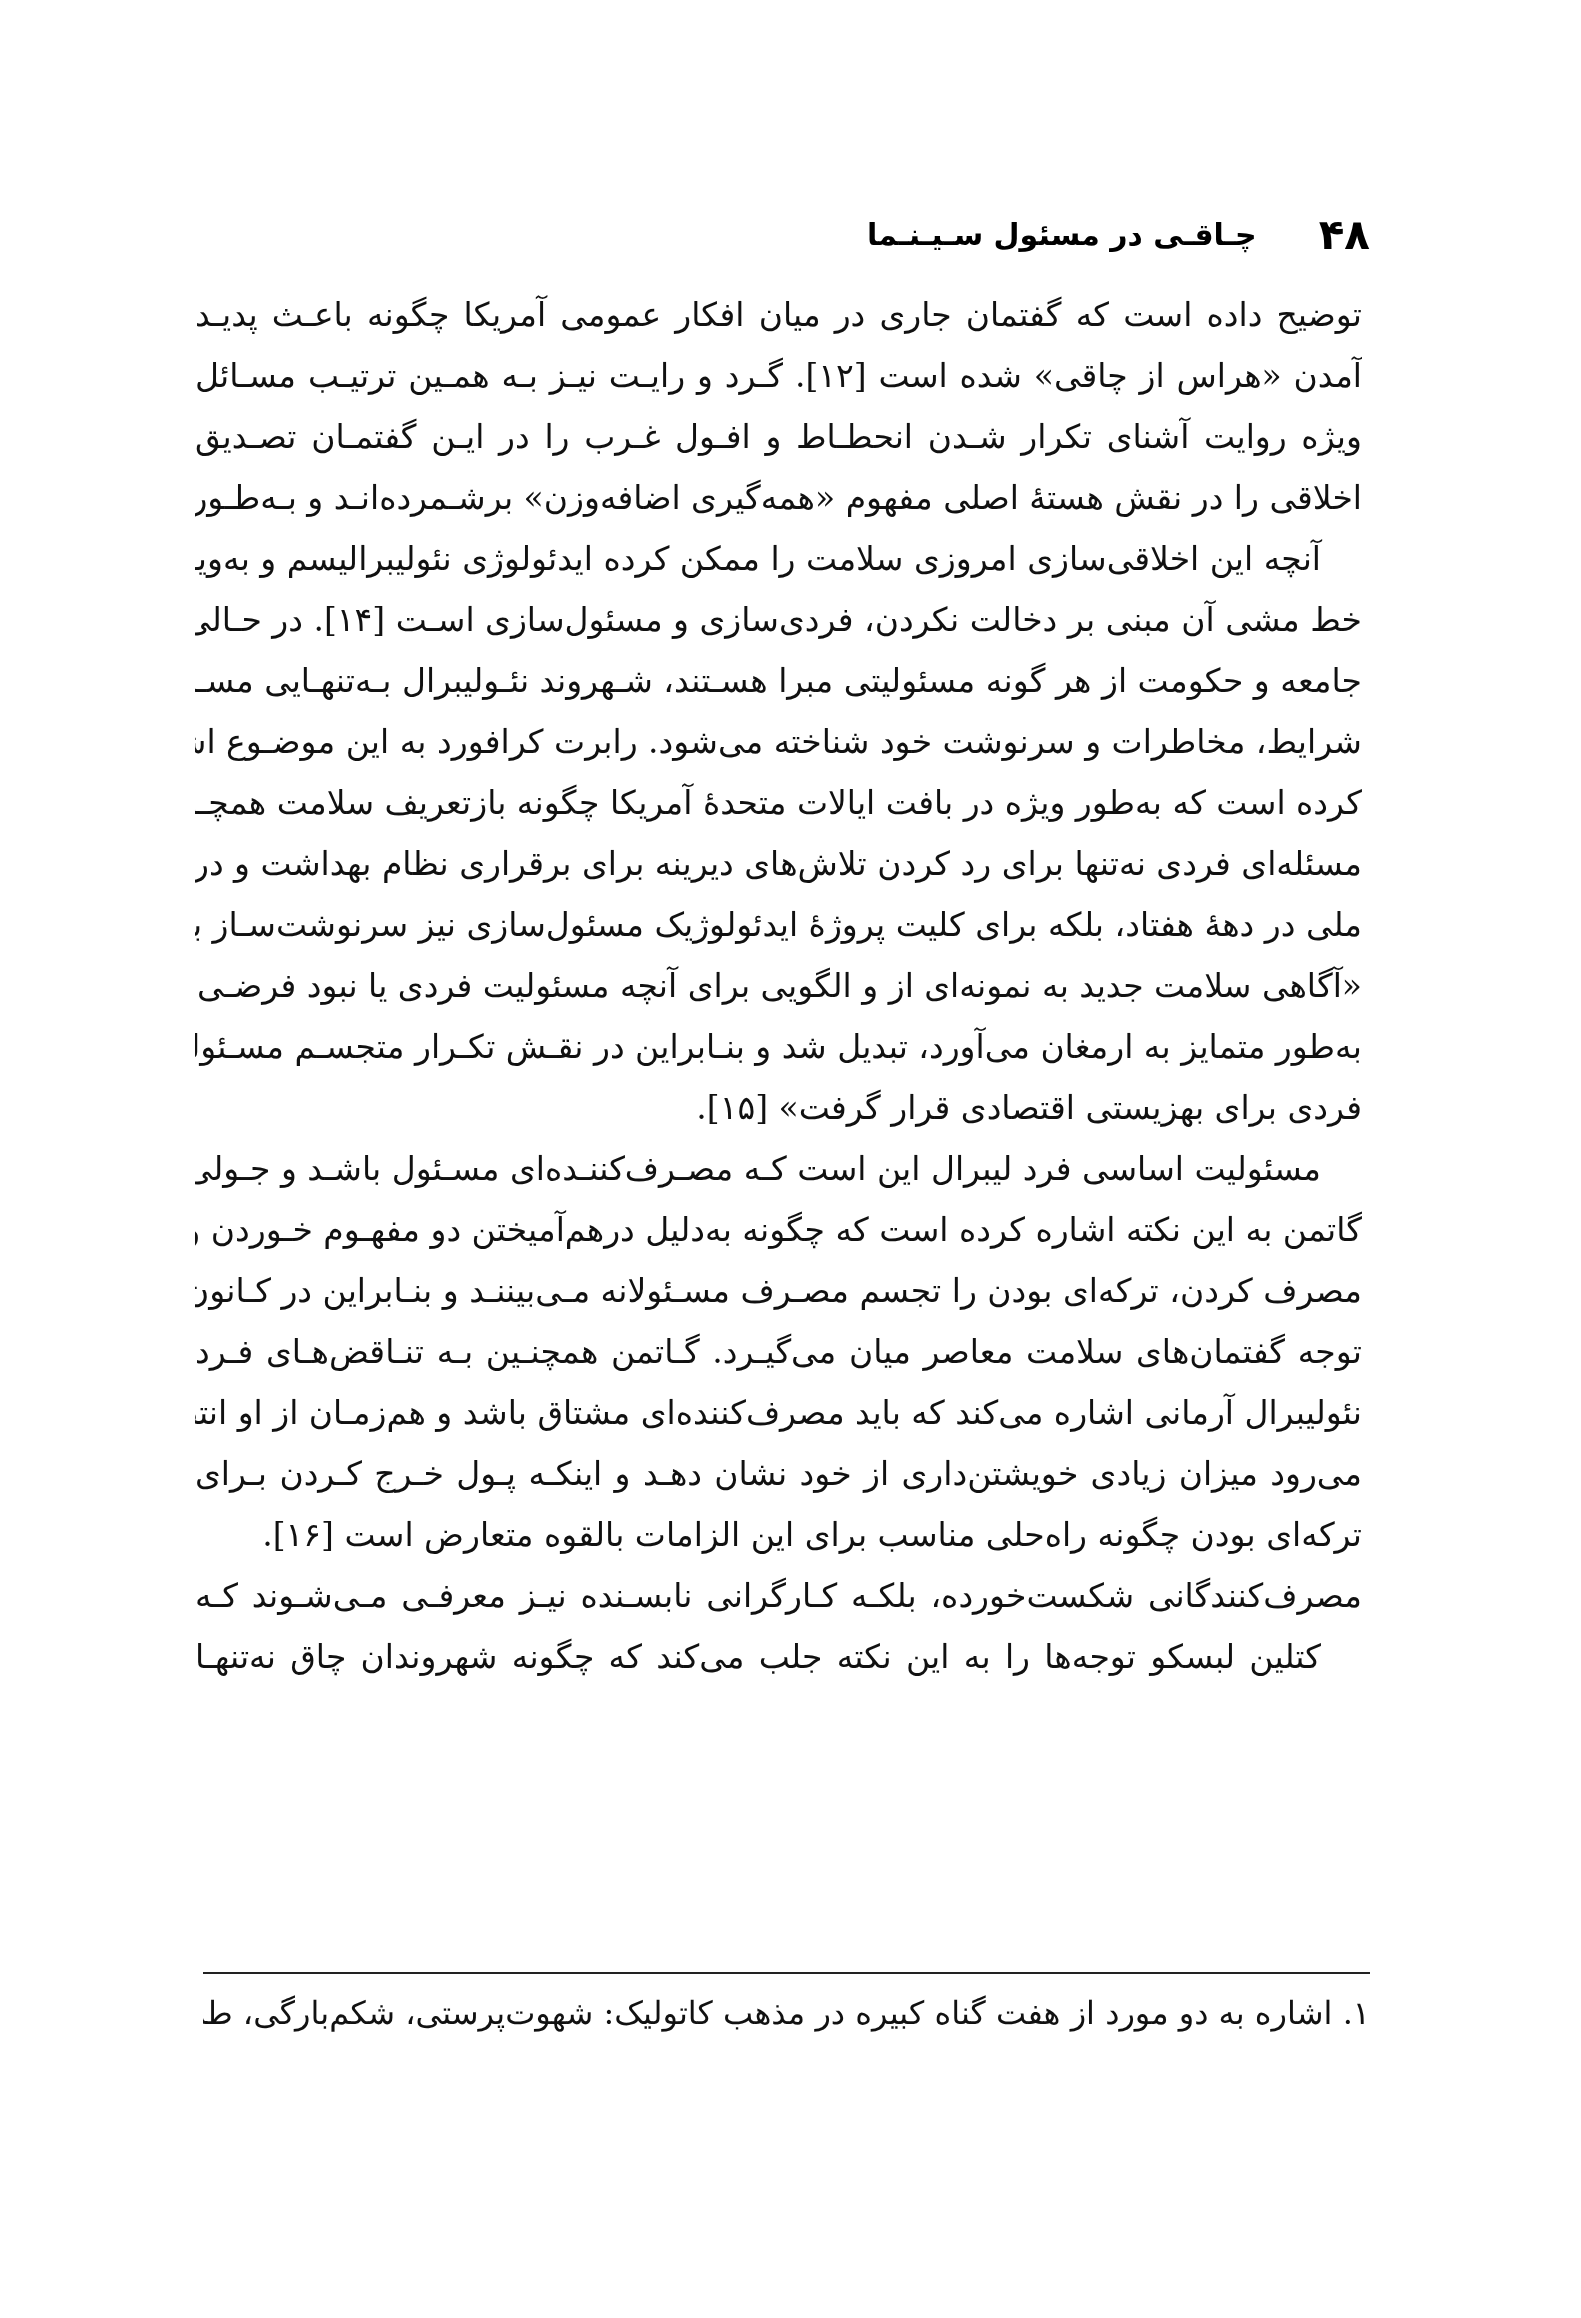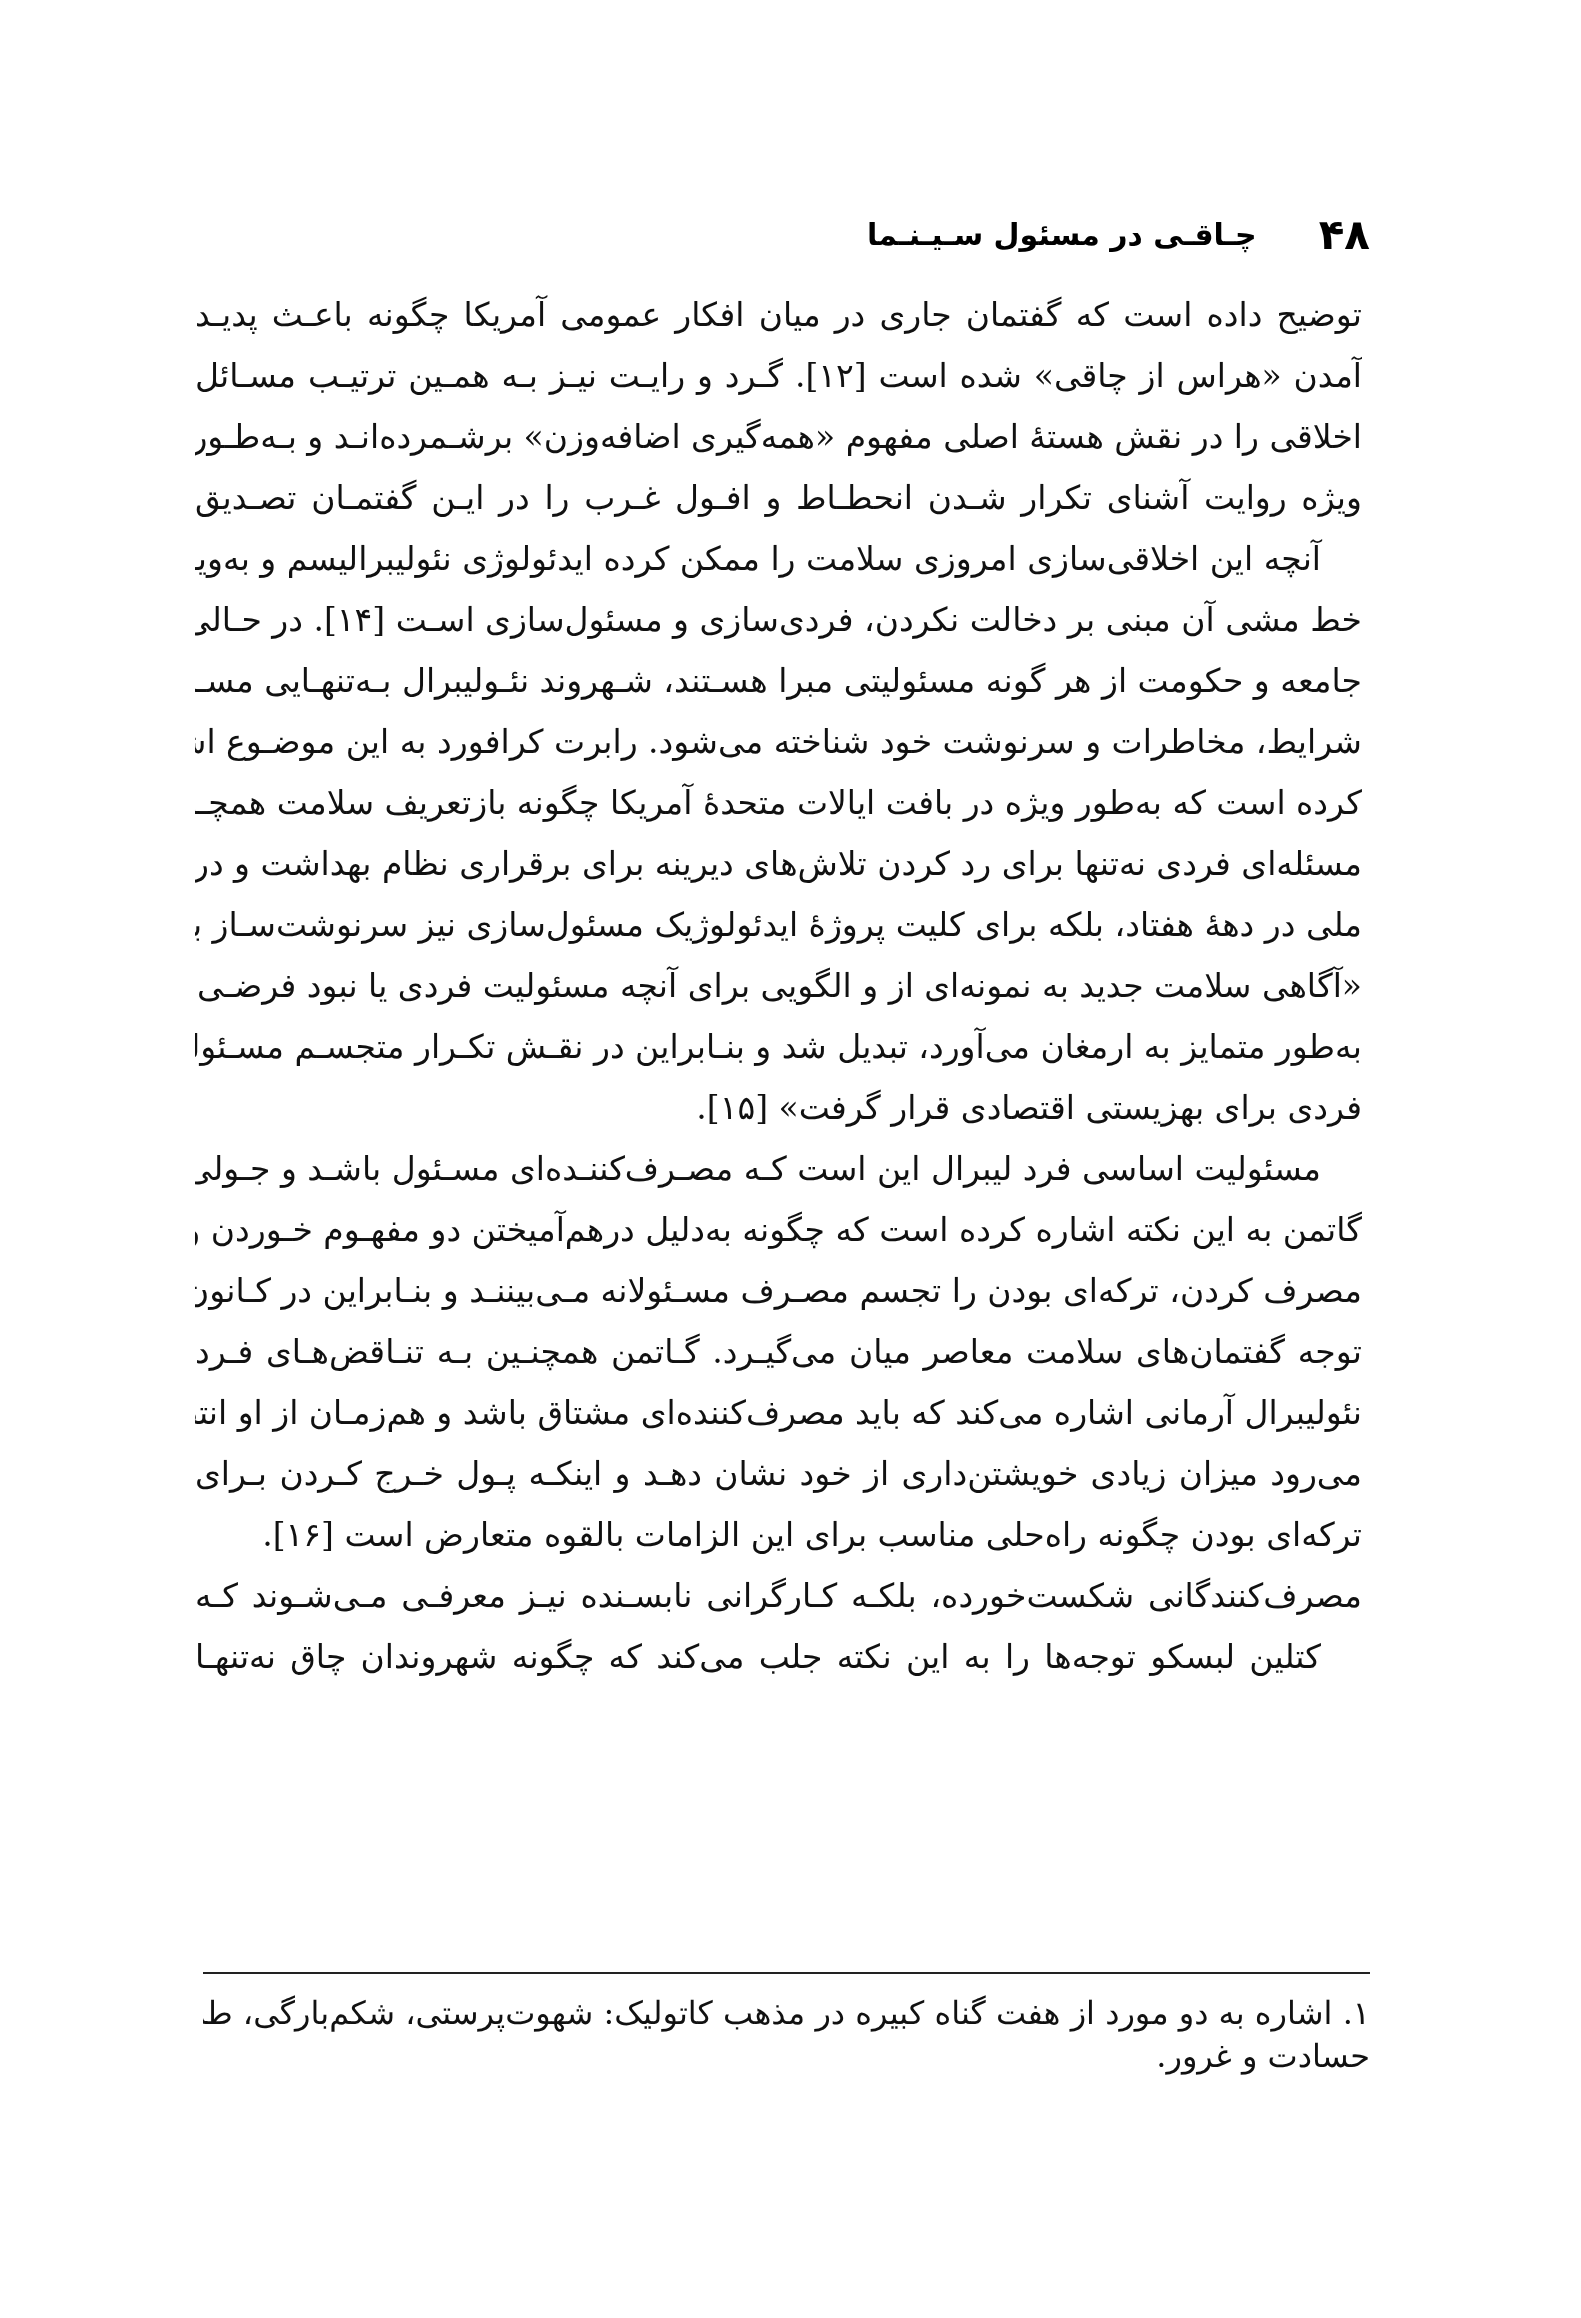--- a/index.html
+++ b/index.html
@@ -99,22 +99,22 @@
   <div class="running-head">
     <span class="page-number">۴۸</span>
     <span class="book-title">چـاقـی در مسئول سـیـنـما</span>
   </div>
 
   <div class="body-text">
 
     <div class="paragraph">
       <span class="line">توضیح داده است که گفتمان جاری در میان افکار عمومی آمریکا چگونه باعـث پدیـد</span>
       <span class="line">آمدن «هراس از چاقی» شده است [۱۲]. گـرد و رایـت نیـز بـه همـین ترتیـب مسـائل</span>
+      <span class="line">ویژه روایت آشنای تکرار شـدن انحطـاط و افـول غـرب را در ایـن گفتمـان تصـدیق</span>
       <span class="line">اخلاقی را در نقش هستۀ اصلی مفهوم «همه‌گیری اضافه‌وزن» برشـمرده‌انـد و بـه‌طـور</span>
-      <span class="line">ویژه روایت آشنای تکرار شـدن انحطـاط و افـول غـرب را در ایـن گفتمـان تصـدیق</span>
     </div>
 
     <div class="paragraph">
       <span class="line indent">آنچه این اخلاقی‌سازی امروزی سلامت را ممکن کرده ایدئولوژی نئولیبرالیسم و به‌ویـژه</span>
       <span class="line">خط مشی آن مبنی بر دخالت نکردن، فردی‌سازی و مسئول‌سازی اسـت [۱۴]. در حـالی کـه</span>
       <span class="line">جامعه و حکومت از هر گونه مسئولیتی مبرا هسـتند، شـهروند نئـولیبرال بـه‌تنهـایی مسـئول</span>
       <span class="line">شرایط، مخاطرات و سرنوشت خود شناخته می‌شود. رابرت کرافورد به این موضـوع اشـاره</span>
       <span class="line">کرده است که به‌طور ویژه در بافت ایالات متحدۀ آمریکا چگونه بازتعریف سلامت همچـون</span>
       <span class="line">مسئله‌ای فردی نه‌تنها برای رد کردن تلاش‌های دیرینه برای برقراری نظام بهداشت و درمـان</span>
       <span class="line">ملی در دهۀ هفتاد، بلکه برای کلیت پروژۀ ایدئولوژیک مسئول‌سازی نیز سرنوشت‌سـاز بـود:</span>
@@ -138,18 +138,17 @@
       <span class="line indent">کتلین لبسکو توجه‌ها را به این نکته جلب می‌کند که چگونه شهروندان چاق نه‌تنهـا</span>
     </div>
 
   </div>
 
   <div class="footnote-rule"></div>
 
   <div class="footnotes">
     <div class="footnote">
       <span class="fn-line">۱. اشاره به دو مورد از هفت گناه کبیره در مذهب کاتولیک: شهوت‌پرستی، شکم‌بارگی، طمـع‌ورزی، تنبلـی، خشـم،</span>
-      <span class="fn-line last">حسادت و غرور.</span>
     </div>
   </div>
 
 </div>
 
 
 </body></html>

